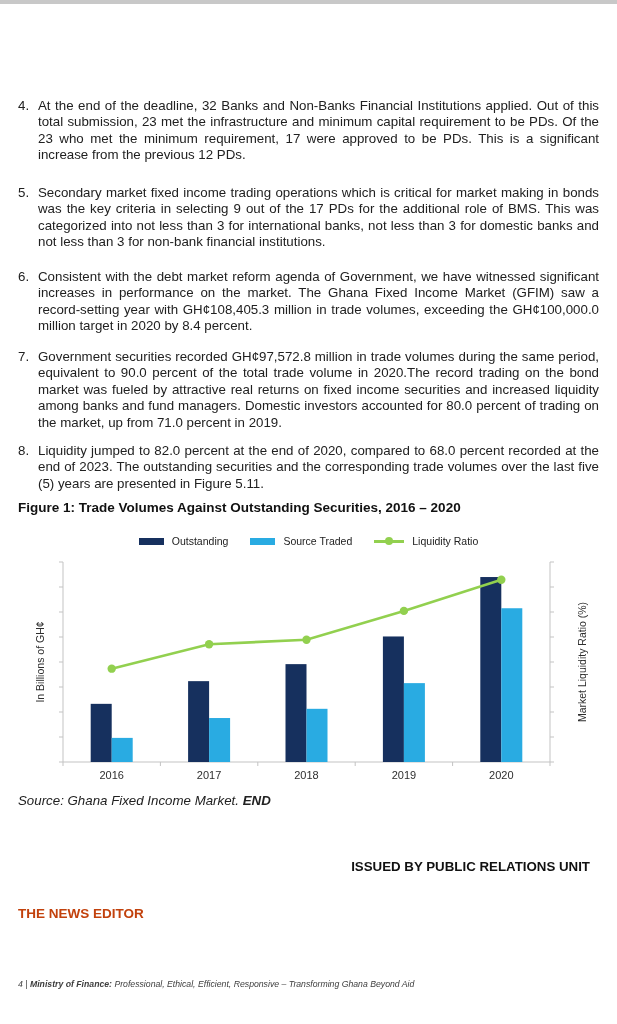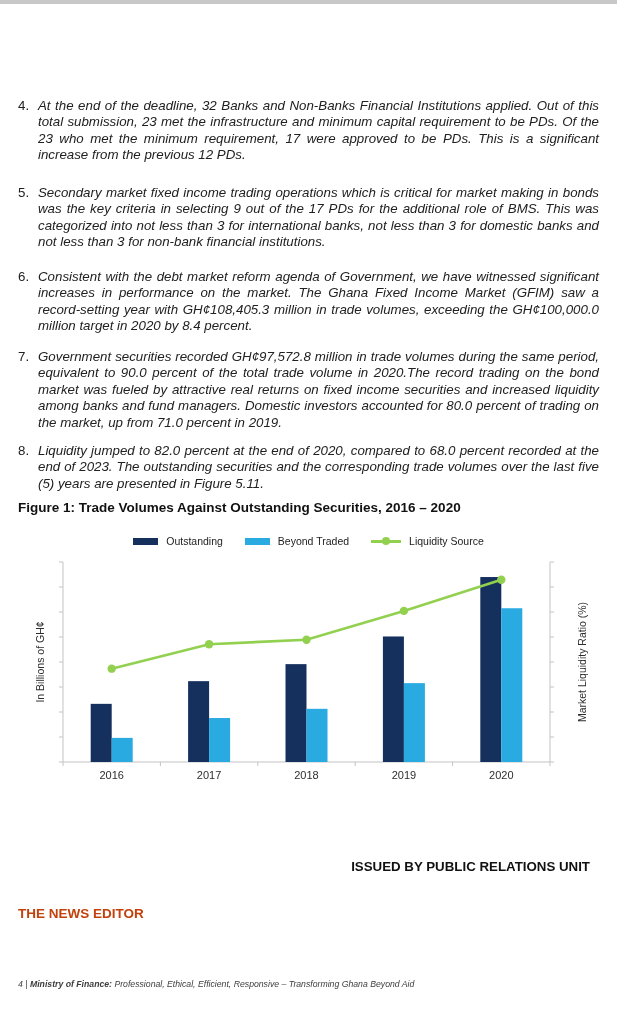--- a/index.html
+++ b/index.html
@@ -3,21 +3,21 @@
 <meta charset="utf-8">
 <style>
   html,body{margin:0;padding:0;background:#ffffff;}
   .page{
     position:relative;width:617px;height:1024px;background:#ffffff;overflow:hidden;
     font-family:"Liberation Sans", sans-serif;color:#212121;
   }
   .top-bar{position:absolute;top:0;left:0;width:617px;height:4px;}
   .para{position:absolute;left:18px;width:581px;display:flex;font-size:13.3px;line-height:16.4px;color:#212121;}
   .para .num{flex:none;width:20px;}
-  .para .body{flex:1;text-align:justify;font-style:italic;}
+  .para .body{flex:1;text-align:justify;}
   .fig-title{position:absolute;left:18px;top:500px;width:581px;font-size:13.5px;font-weight:bold;color:#111;}
   .chart-block{position:absolute;left:0;top:533px;width:617px;}
   .legend{display:flex;justify-content:center;align-items:center;gap:22px;height:16px;font-size:10.5px;color:#222;}
   .legend-item{display:flex;align-items:center;gap:8px;}
   .swatch-bar{width:25px;height:7px;display:inline-block;}
   .swatch-line{position:relative;width:30px;height:3px;display:inline-block;}
   .swatch-line .dot{position:absolute;left:11px;top:-2.5px;width:8px;height:8px;border-radius:50%;display:inline-block;}
   .chart-svg{display:block;}
   .source-note{position:absolute;left:18px;top:793px;font-size:13.3px;font-style:italic;color:#212121;}
   .source-note .end{font-weight:bold;}
@@ -57,27 +57,27 @@
   <div class="fig-title">Figure 1: Trade Volumes Against Outstanding Securities, 2016 – 2020</div>
 
   <div class="chart-block">
     <div class="legend">
       <span class="legend-item">
         <span class="swatch-bar" style="background: rgb(22, 48, 94);"></span>
         <span>Outstanding</span>
       </span>
       <span class="legend-item">
         <span class="swatch-bar" style="background: rgb(41, 171, 226);"></span>
-        <span>Beyond Traded</span>
+        <span>Source Traded</span>
       </span>
       <span class="legend-item">
         <span class="swatch-line" style="background: rgb(146, 208, 79);">
             <span class="dot" style="background: rgb(146, 208, 79);"></span>
           </span>
-        <span>Liquidity Source</span>
+        <span>Liquidity Ratio</span>
       </span>
     </div>
     <svg id="chart-svg" class="chart-svg" width="617" height="240" viewBox="0 0 617 240">
         <line x1="63" y1="13" x2="63" y2="213" stroke="#c3c3c3" stroke-width="1"></line>
         <line x1="550" y1="13" x2="550" y2="213" stroke="#c3c3c3" stroke-width="1"></line>
         <line x1="63" y1="213" x2="550" y2="213" stroke="#c3c3c3" stroke-width="1"></line>
         <line x1="59" y1="13" x2="63" y2="13" stroke="#c3c3c3" stroke-width="1"></line>
         <line x1="550" y1="13" x2="554" y2="13" stroke="#c3c3c3" stroke-width="1"></line>
         <line x1="59" y1="38" x2="63" y2="38" stroke="#c3c3c3" stroke-width="1"></line>
         <line x1="550" y1="38" x2="554" y2="38" stroke="#c3c3c3" stroke-width="1"></line>
@@ -120,20 +120,23 @@
         <text x="111.7" y="230" text-anchor="middle" font-size="11" fill="#2e2e2e">2016</text>
         <text x="209.1" y="230" text-anchor="middle" font-size="11" fill="#2e2e2e">2017</text>
         <text x="306.5" y="230" text-anchor="middle" font-size="11" fill="#2e2e2e">2018</text>
         <text x="403.9" y="230" text-anchor="middle" font-size="11" fill="#2e2e2e">2019</text>
         <text x="501.3" y="230" text-anchor="middle" font-size="11" fill="#2e2e2e">2020</text>
         <text transform="translate(44,113) rotate(-90)" text-anchor="middle" font-size="10.5" fill="#2e2e2e">In Billions of GH¢</text>
         <text transform="translate(586,113) rotate(-90)" text-anchor="middle" font-size="10.5" fill="#2e2e2e">Market Liquidity Ratio (%)</text>
       </svg>
   </div>
 
+  <div class="source-note">
+    <span>Source: Ghana Fixed Income Market. </span><span class="end">END</span>
+  </div>
 
   <div class="issued-block">
     <div>ISSUED BY PUBLIC RELATIONS UNIT</div>
   </div>
 
   <div class="news-editor">THE NEWS EDITOR</div>
 
   <div class="page-footer">
     <span>4</span><span> | </span><span class="brand">Ministry of Finance:</span><span> Professional, Ethical, Efficient, Responsive – Transforming Ghana Beyond Aid</span>
   </div>

